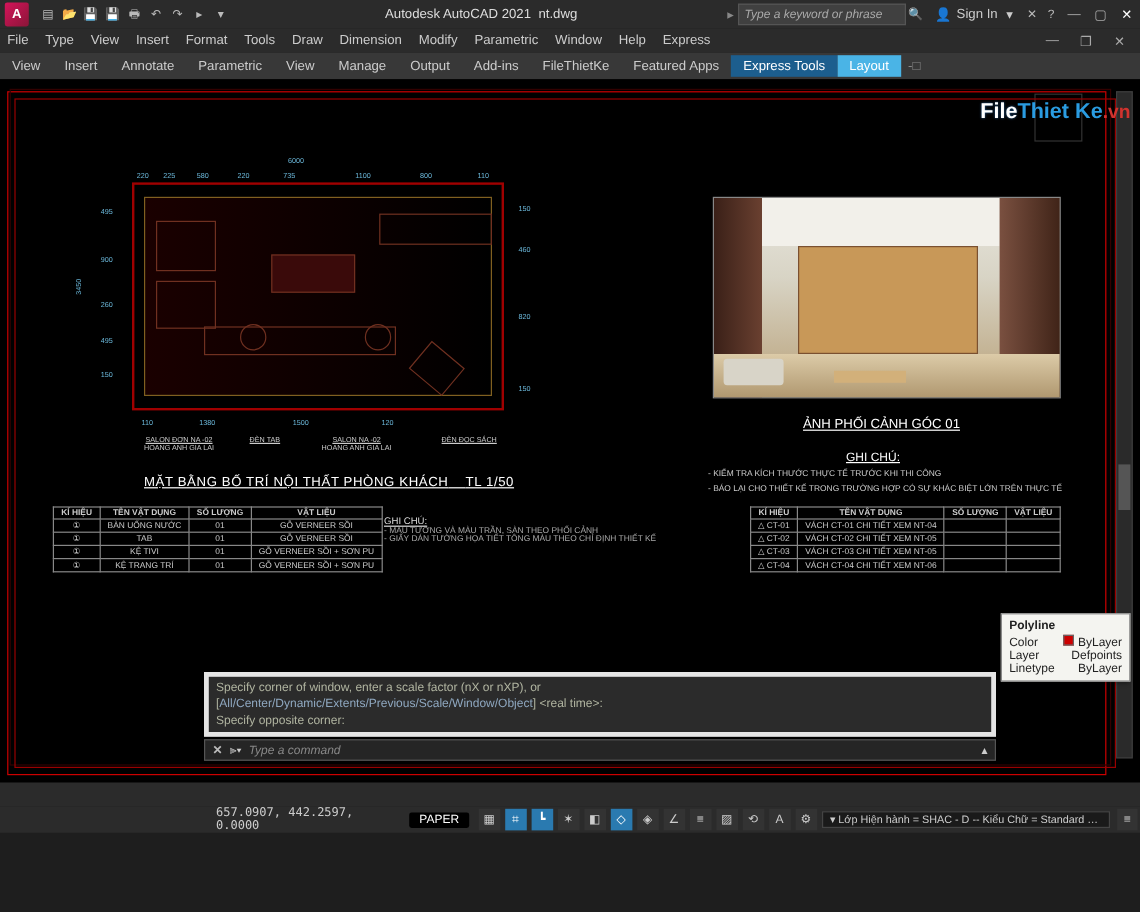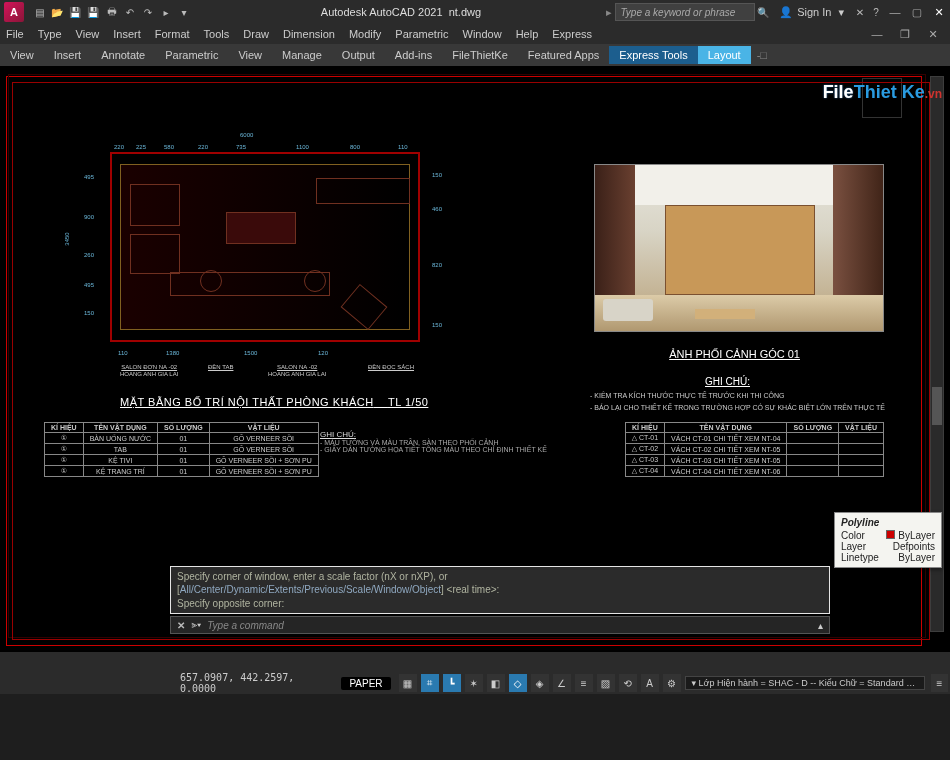--- a/index.html
+++ b/index.html
@@ -62,46 +62,46 @@
 .tbl-right{ top:356px; right:66px;}
 .notes-col { position:absolute; top:364px; left:320px; font-size:7px; color:#aaa;}
 .notes-col .gc-h{ text-decoration:underline; color:#ddd; font-size:8px;}
 
 
 .callout { position:absolute; font-size:6px; color:#ccc; text-align:center; line-height:1.2;}
 .callout .u { text-decoration:underline; }
 
 
 .cmd-area { position:absolute; left:170px; right:120px; bottom:18px; }
-.cmd-history { background:rgba(50,50,50,0.85); border:1px solid #e5e5e5; padding:3px 6px; font-family:Consolas,monospace; font-size:10px; color:#b0b4a0; line-height:1.35;}
+.cmd-history { background:rgba(50,50,50,0.85); border:4px solid #e5e5e5; padding:3px 6px; font-family:Consolas,monospace; font-size:10px; color:#b0b4a0; line-height:1.35;}
 .cmd-history .k { color:#8fa8c0;}
 .cmd-input-row { display:flex; align-items:center; margin-top:2px; background:rgba(40,40,40,0.93); border:1px solid #555; padding:2px 6px; gap:6px; font-family:Consolas,monospace; font-size:10px;}
 .cmd-x { font-weight:bold; color:#bbb;}
 .cmd-prompt { color:#888; font-style:italic; flex:1;}
 
 
 .wm-logo { position:absolute; top:16px; right:8px; font-size:18px; font-weight:900; }
 .wm-logo .a{color:#fff; text-shadow:0 0 2px #2b6aa8;}
 .wm-logo .b{color:#2a9be0;}
-.wm-logo .c{color:#d0332e; font-size:12px;}
+.wm-logo .c{color:#d0332e; font-size:16px;}
 .wm-copy { position:absolute; bottom:64px; left:0; right:0; text-align:center; font-size:22px; font-weight:700; color:rgba(200,200,200,0.58);}
 
 
 .scroll-v { position:absolute; right:6px; top:10px; bottom:20px; width:14px; background:#2a2a2a; border:1px solid #3d3d3d;}
 .scroll-thumb { position:absolute; left:1px; right:1px; top:56%; height:38px; background:#555;}
 
 
 .pickbox { position:absolute; right:38px; bottom:110px; width:8px; height:8px; border:1.5px solid #fff; }
 .pickbox::before{content:"";position:absolute;left:3px;top:-10px;width:1px;height:28px;background:#fff;}
 .pickbox::after{content:"";position:absolute;top:3px;left:-10px;width:28px;height:1px;background:#fff;}
 .faint-reticle{position:absolute;top:12px;right:48px;width:40px;height:40px;border:1px solid #333;}
 
 
 .prop-tip { position:absolute; right:8px; bottom:84px; width:108px; background:#f4f4f0; border:1px solid #888; font-size:10px; color:#222; padding:4px 6px; box-shadow:0 2px 4px rgba(0,0,0,0.4);}
-.prop-tip .h{ font-weight:bold; margin-bottom:2px;font-style:italic;}
+.prop-tip .h{ font-weight:bold; margin-bottom:2px;}
 .prop-row{ display:flex; justify-content:space-between; align-items:center;}
 .swatch{ width:9px; height:9px; background:#c00; display:inline-block; margin-right:3px; border:1px solid #666;}
 
 
 .model-tabs { height:20px; background:#2b2b2b; display:flex; align-items:center; padding:0 6px; font-size:10px; color:#888;}
 .status-bar { height:22px; background:#2b2b2b; display:flex; align-items:center; font-size:10px; color:#ccc; gap:4px;}
 .status-bar .coords { margin-left:180px; margin-right:6px; font-family:Consolas,monospace;}
 .status-bar .pill { background:#000000; color:#fff; padding:1px 8px; border-radius:2px;}
 .status-icons { display:flex; gap:4px; margin-left:4px;}
 .st-ico { width:18px; height:18px; display:flex; align-items:center; justify-content:center; background:#333; font-size:10px;}

